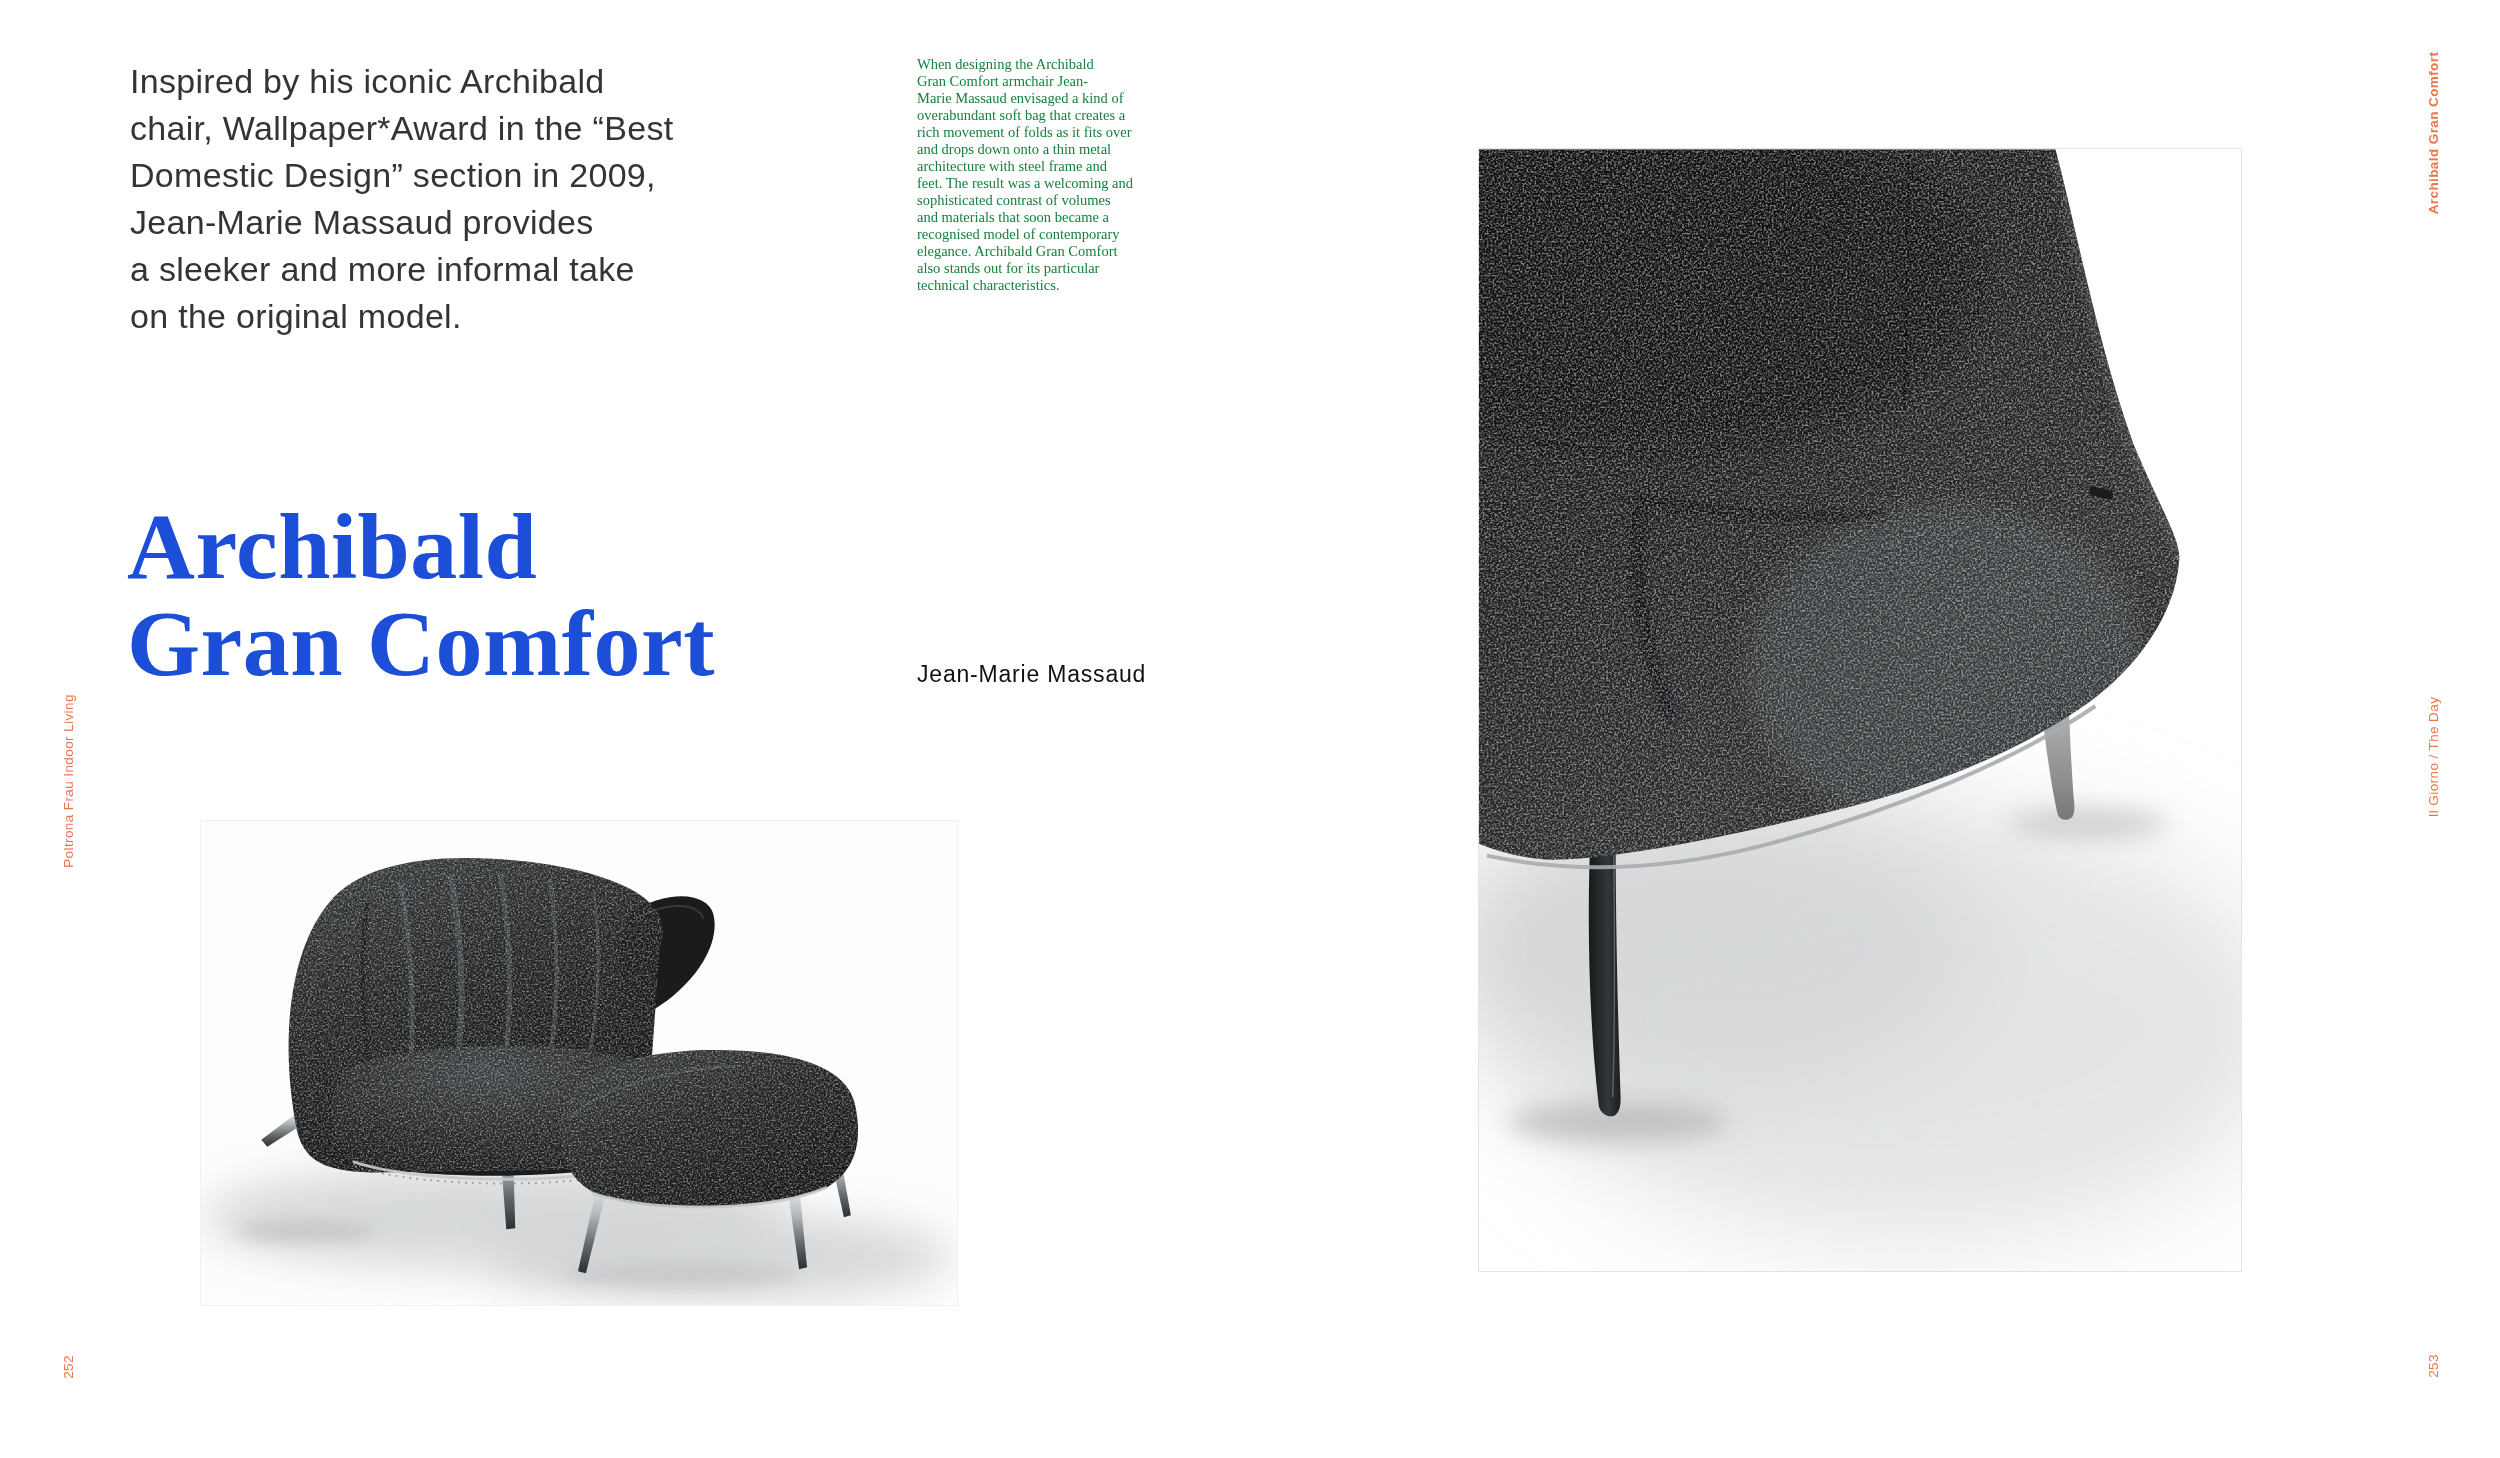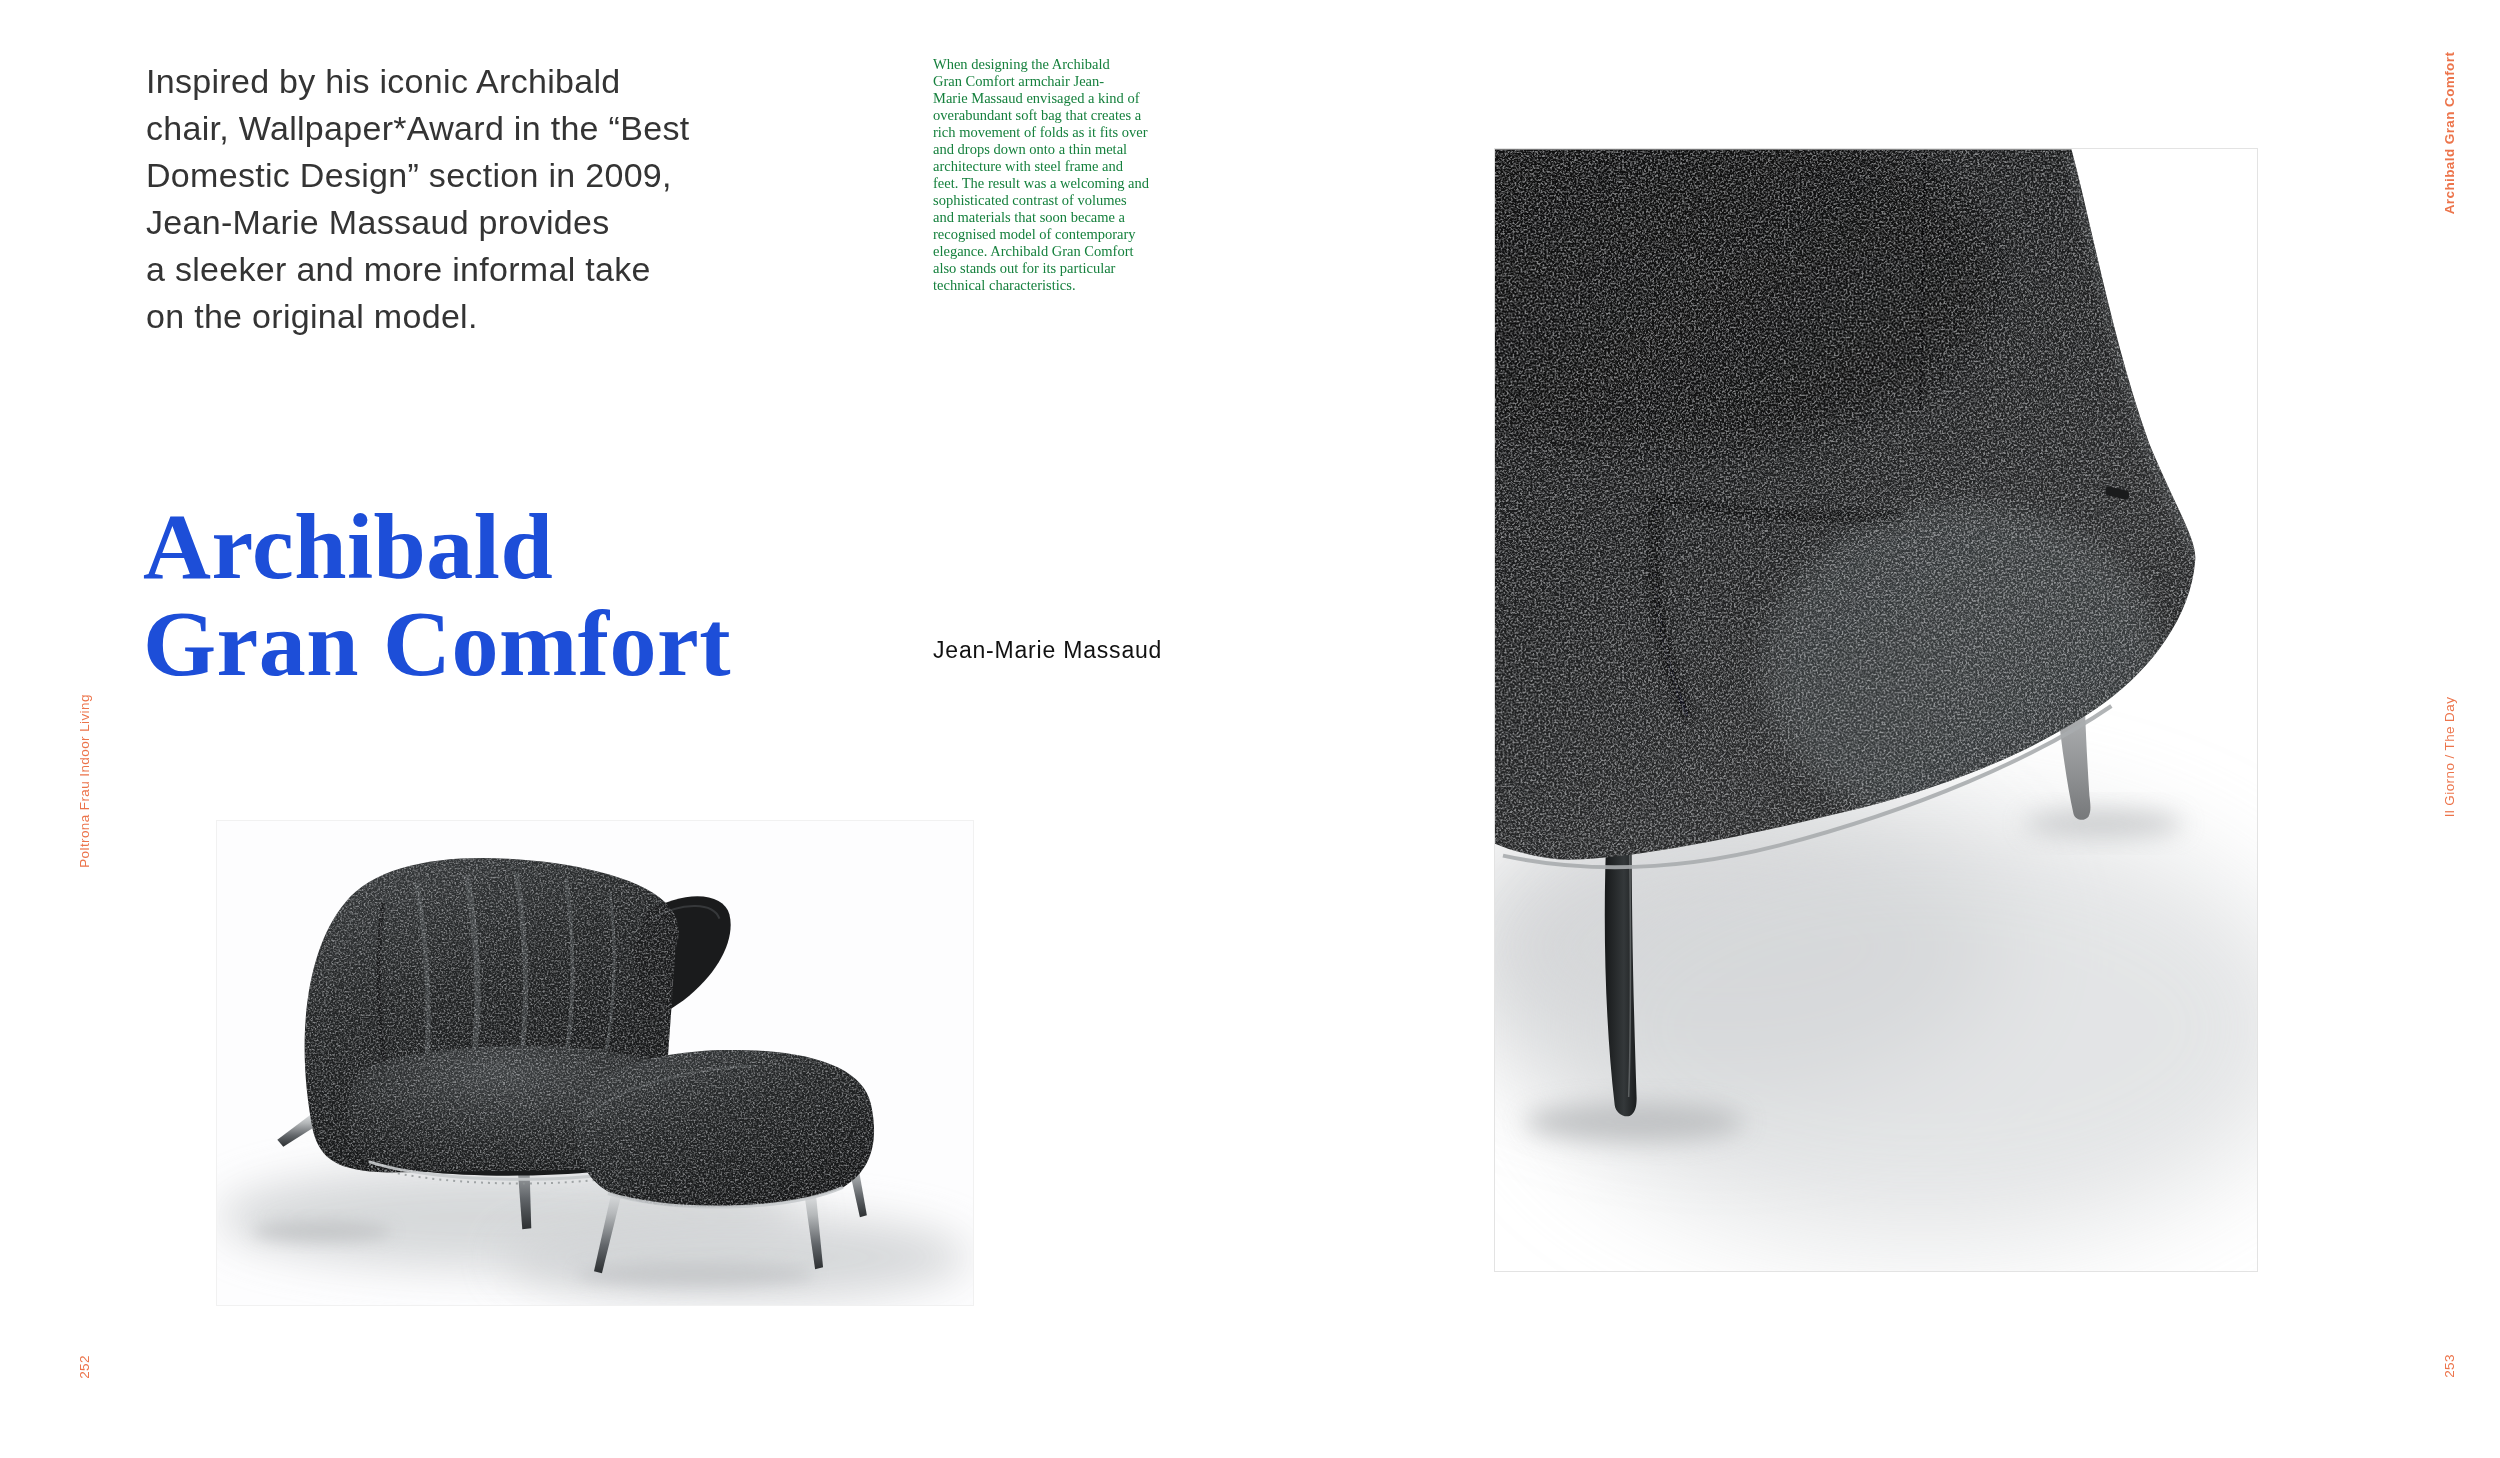--- a/index.html
+++ b/index.html
@@ -1,21 +1,21 @@
 <!DOCTYPE html>
 <html style="--accent: #EC744B;"><head>
 <meta charset="utf-8">
 <style>
   :root { --accent: #EC744B; }
   * { margin: 0; padding: 0; box-sizing: border-box; }
   html,body { background:#ffffff; }
   body { width:2500px; height:1458px; position:relative; overflow:hidden;
          font-family:"Liberation Sans", sans-serif; color:#222; }
 
-  .spread { position:absolute; inset:0; background:#ffffff;margin-left:16px; }
+  .spread { position:absolute; inset:0; background:#ffffff; }
 
   
   .intro {
     position:absolute; left:130px; top:58px;
     font-family:"Liberation Sans", sans-serif;
     font-weight:300; font-size:34px; line-height:47px;
     letter-spacing:.3px; color:#343434; white-space:pre-line;
   }
   .body-text {
     position:absolute; left:917px; top:56px;
@@ -23,21 +23,21 @@
     font-size:14.5px; line-height:17px; color:#15803d;
     white-space:pre-line;
   }
   .title {
     position:absolute; left:127px; top:498px;
     font-family:"Liberation Serif", serif;
     font-weight:700; font-size:94px; line-height:97px;
     letter-spacing:.5px; color:#1d4ed8; white-space:pre-line;
   }
   .designer {
-    position:absolute; left:917px; top:637px;
+    position:absolute; left:917px; top:661px;
     font-family:"Liberation Sans", sans-serif;
     font-size:23px; letter-spacing:.8px; color:#111; font-weight:500;
   }
 
   
   figure.photo { position:absolute; overflow:hidden; }
   .photo-left  { left:200px; top:820px; width:758px; height:486px;
                  background:#fdfdfe; border:1px solid #f1f1f1; }
   .photo-right { left:1478px; top:148px; width:764px; height:1124px;
                  background:#ffffff; border:1px solid #e3e3e3; }

